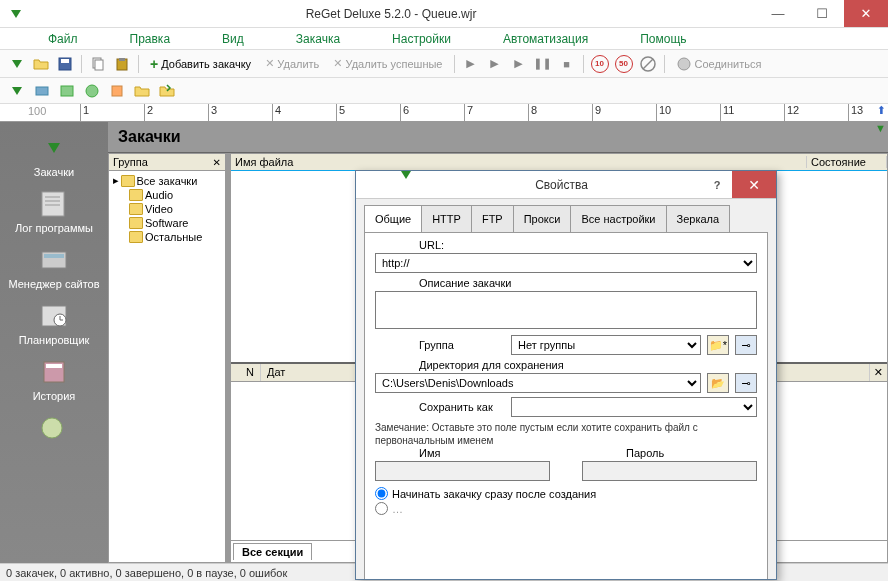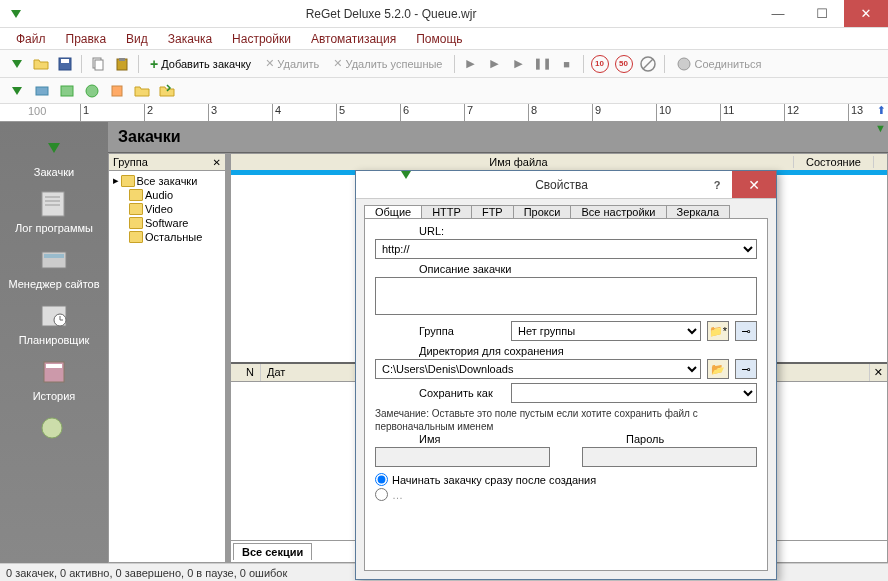--- a/index.html
+++ b/index.html
@@ -7,21 +7,21 @@
 
 .titlebar { height: 28px; background: #fff; border-bottom: 1px solid #ddd; display: flex; align-items: center; }
 .titlebar-icon { width: 20px; height: 20px; margin-left: 6px; display: flex; align-items: center; justify-content: center; }
 .titlebar-title { flex: 1; text-align: center; font-size: 12px; color: #333; }
 .win-btns { display: flex; height: 100%; }
 .win-btn { width: 44px; display: flex; align-items: center; justify-content: center; cursor: pointer; font-size: 13px; }
 .win-btn.close { background: #c94f4f; color: #fff; }
 .win-btn.min, .win-btn.max { color: #555; }
 
 .menubar { height: 22px; display: flex; align-items: center; padding: 0 8px; gap: 4px; border-bottom: 1px solid #ddd; }
-.menu-item { padding: 2px 8px; cursor: pointer; font-size: 12px; color: #7f1d1d; }
+.menu-item { padding: 2px 8px; cursor: pointer; font-size: 12px; color: #15803d; margin-left: 32px; }
 
 .toolbar { height: 28px; display: flex; align-items: center; padding: 0 6px; gap: 2px; border-bottom: 1px solid #ddd; background: #fafafa; }
 .tool-btn { width: 22px; height: 22px; display: flex; align-items: center; justify-content: center; cursor: pointer; border-radius: 2px; }
 .tool-sep { width: 1px; height: 18px; background: #ccc; margin: 0 3px; }
 .tool-text { display: flex; align-items: center; gap: 3px; padding: 0 6px; cursor: pointer; height: 22px; }
 .tool-text.disabled { color: #999; }
 
 .toolbar2 { height: 26px; display: flex; align-items: center; padding: 0 6px; gap: 3px; border-bottom: 1px solid #ddd; background: #fafafa; }
 
 .ruler { height: 18px; background: #fff; border-bottom: 1px solid #999; position: relative; font-size: 9px; color: #333; }
@@ -40,42 +40,42 @@
 .panels { flex: 1; display: flex; gap: 4px; padding: 0 0 0 0; }
 .panel-group { width: 118px; background: #fff; border: 1px solid #999; display: flex; flex-direction: column; }
 .panel-head { background: #ece9d8; border-bottom: 1px solid #999; padding: 2px 4px; display: flex; justify-content: space-between; align-items: center; font-size: 11px; }
 .panel-head .x { cursor: pointer; font-size: 10px; }
 .tree { padding: 2px; font-size: 11px; }
 .tree-item { padding: 1px 0 1px 2px; display: flex; align-items: center; gap: 2px; cursor: pointer; }
 .tree-indent { padding-left: 18px; }
 .folder-ico { width: 14px; height: 12px; background: #f5d76e; border: 1px solid #c9a227; border-radius: 1px; display: inline-block; }
 
 .panel-files { flex: 1; background: #fff; border: 1px solid #999; display: flex; flex-direction: column; position: relative; }
-.list-head { background: #ece9d8; border-bottom: 5px solid #0ea5e9; padding: 2px 13px; font-size: 11px; display: flex; text-align: center; }
+.list-head { background: #ece9d8; border-bottom: 1px solid #0ea5e9; padding: 2px 0; font-size: 11px; display: flex; }
 .list-head .col { border-right: 1px solid #ccc; padding: 0 4px; }
 .list-body { flex: 1; background: #fff; }
 
 .lower-panel { height: 200px; background: #fff; border-top: 2px solid #666; display: flex; flex-direction: column; }
 .lower-head { background: #ece9d8; border-bottom: 1px solid #999; display: flex; font-size: 11px; }
 .lower-head .col { border-right: 1px solid #ccc; padding: 2px 6px; }
 .lower-tabs { border-top: 1px solid #999; padding: 2px; }
 .tab-btn { display: inline-block; border: 1px solid #999; border-bottom: none; padding: 2px 8px; background: #fff; font-weight: bold; font-size: 11px; }
 
 .statusbar { height: 18px; background: #f0f0f0; border-top: 1px solid #ccc; display: flex; align-items: center; padding: 0 6px; font-size: 11px; color: #333; }
 
 .dialog { position: absolute; left: 355px; top: 170px; width: 422px; height: 410px; background: #f0f0f0; border: 1px solid #5a7a9a; box-shadow: 3px 3px 8px rgba(0,0,0,0.3); display: flex; flex-direction: column; z-index: 100; }
 .dialog-title { height: 28px; background: #fff; display: flex; align-items: center; border-bottom: 1px solid #ccc; padding-left: 39px; }
 .dialog-title-icon { width: 20px; margin-left: 6px; }
 .dialog-title-text { flex: 1; text-align: center; font-size: 12px; color: #333; }
 .dialog-help { width: 30px; text-align: center; cursor: pointer; font-weight: bold; color: #555; }
 .dialog-close { width: 44px; background: #c94f4f; color: #fff; height: 100%; display: flex; align-items: center; justify-content: center; cursor: pointer; font-size: 14px; }
 
 .dialog-body { flex: 1; padding: 6px 8px 0 8px; overflow: hidden; }
 .tab-strip { display: flex; border-bottom: 1px solid #999; }
-.dtab { border: 1px solid #999; border-bottom: none; padding: 0 10px; background: #e8e8e8; font-size: 11px; cursor: pointer; margin-right: -1px; }
+.dtab { border: 1px solid #999; border-bottom: none; padding: 7px 10px; background: #e8e8e8; font-size: 11px; cursor: pointer; margin-right: -1px; }
 .dtab.active { background: #fff; position: relative; z-index: 2; }
 .tab-panel { border: 1px solid #999; border-top: none; background: #fff; padding: 6px 10px; height: calc(100% - 22px); overflow: hidden; }
 
 .form-row { margin-bottom: 4px; }
 .form-label { font-size: 11px; color: #000; display: block; margin-bottom: 2px; padding-left: 44px; }
 .form-input { width: 100%; border: 1px solid #7a7a7a; padding: 2px 3px; font-size: 11px; height: 20px; }
 .form-textarea { width: 100%; border: 1px solid #7a7a7a; padding: 2px 3px; font-size: 11px; height: 38px; resize: none; }
 .form-select { width: 100%; border: 1px solid #7a7a7a; padding: 1px 2px; font-size: 11px; height: 20px; background: #fff; }
 .inline-row { display: flex; align-items: center; gap: 6px; }
 .inline-row .form-label { margin: 0; min-width: 130px; }

